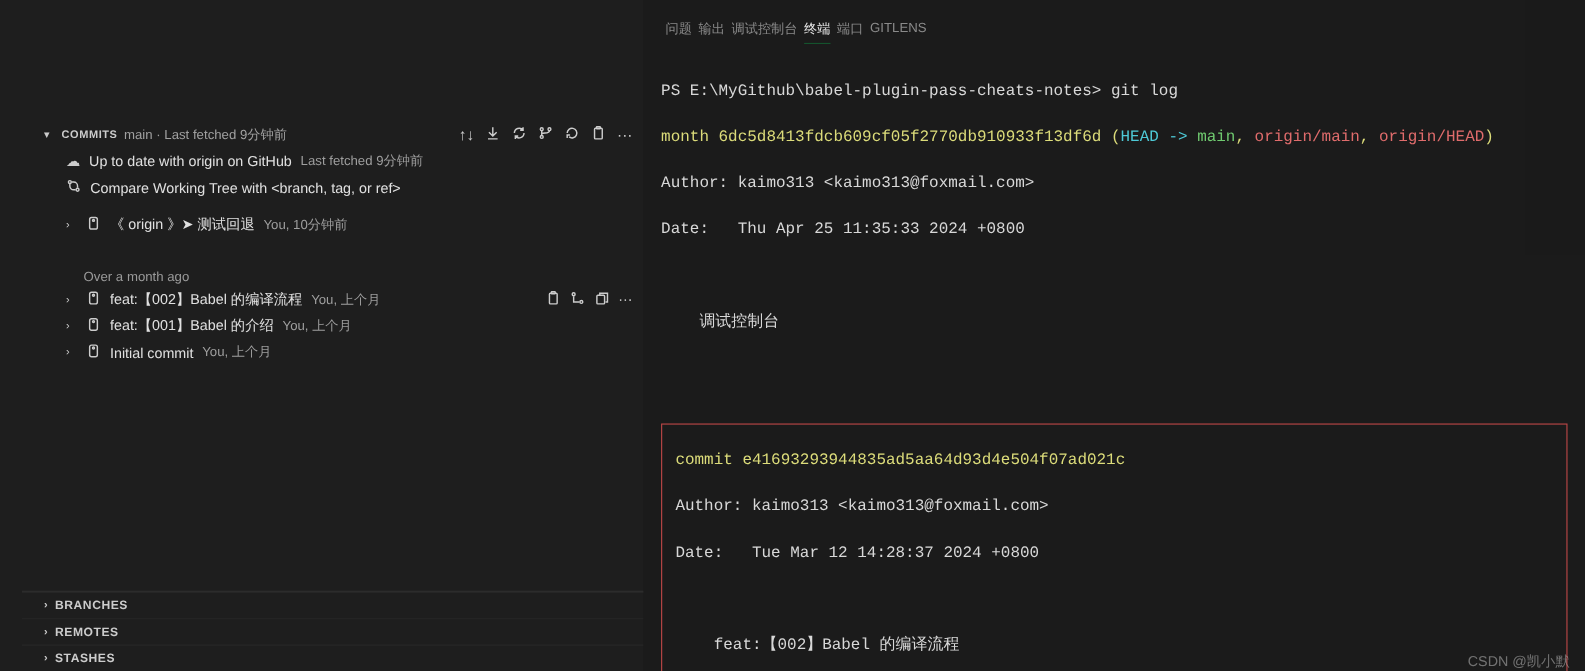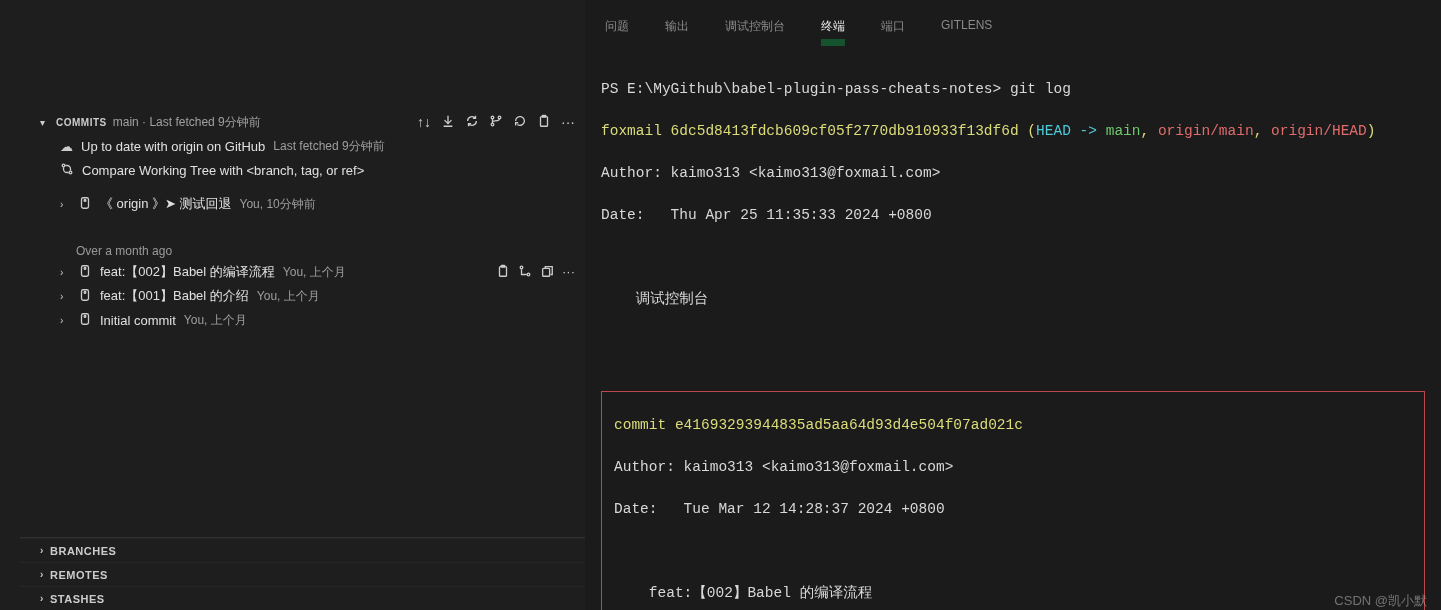--- a/index.html
+++ b/index.html
@@ -89,27 +89,27 @@
   position: absolute;
   inset: 0;
   background:
     linear-gradient(90deg, rgba(80,60,45,0.12), rgba(50,45,40,0.08)),
     repeating-linear-gradient(135deg, rgba(90,75,55,0.05) 0 100px, rgba(55,50,40,0.03) 100px 200px);
   z-index: 0;
 }
 .terminal-panel > * { position: relative; z-index: 1; }
 .tab-bar {
   display: flex;
-  gap: 36px;
+  gap: 6px;
   padding: 18px 20px 8px 20px;
   font-size: 12px;
   color: #8a8a8a;
 }
 .tab { cursor: pointer; padding-bottom: 4px; }
-.tab.active { color: #e8e8e8; border-bottom: 7px solid #14532d; }
+.tab.active { color: #e8e8e8; border-bottom: 1px solid #14532d; }
 .term {
   font-family: Consolas, "Courier New", monospace;
   font-size: 14.5px;
   line-height: 21px;
   padding: 4px 16px 10px 16px;
   white-space: pre;
   color: #d8d8d8;
 }
 .yellow { color: #dcdc7a; }
 .cyan { color: #4ec9d6; }
@@ -266,21 +266,21 @@
     <span class="tab">问题</span>
     <span class="tab">输出</span>
     <span class="tab">调试控制台</span>
     <span class="tab active">终端</span>
     <span class="tab">端口</span>
     <span class="tab">GITLENS</span>
   </div>
 
   <div class="term">
 <div>PS E:\MyGithub\babel-plugin-pass-cheats-notes&gt; git log</div>
-<div><span class="yellow">foxmail 6dc5d8413fdcb609cf05f2770db910933f13df6d</span><span class="yellow"> (</span><span class="cyan">HEAD -&gt; </span><span class="green">main</span><span class="yellow">, </span><span class="red">origin/main</span><span class="yellow">, </span><span class="red">origin/HEAD</span><span class="yellow">)</span></div>
+<div><span class="yellow">month 6dc5d8413fdcb609cf05f2770db910933f13df6d</span><span class="yellow"> (</span><span class="cyan">HEAD -&gt; </span><span class="green">main</span><span class="yellow">, </span><span class="red">origin/main</span><span class="yellow">, </span><span class="red">origin/HEAD</span><span class="yellow">)</span></div>
 <div>Author: kaimo313 &lt;kaimo313@foxmail.com&gt;</div>
 <div>Date:   Thu Apr 25 11:35:33 2024 +0800</div>
 <div>&nbsp;</div>
 <div>    调试控制台</div>
 <div>&nbsp;</div>
 <div class="highlight-box">
 <div class="yellow">commit e41693293944835ad5aa64d93d4e504f07ad021c</div>
 <div>Author: kaimo313 &lt;kaimo313@foxmail.com&gt;</div>
 <div>Date:   Tue Mar 12 14:28:37 2024 +0800</div>
 <div>&nbsp;</div>

